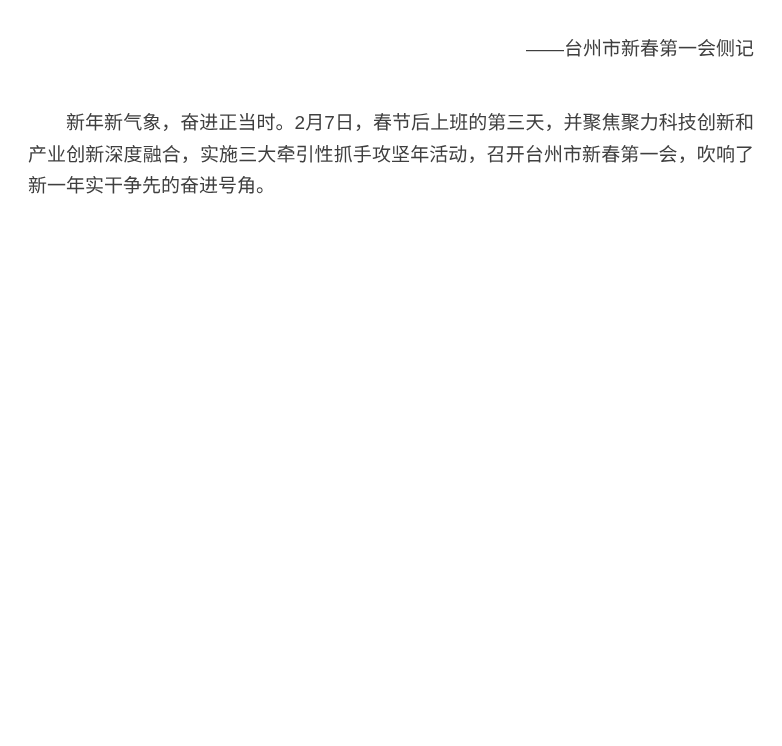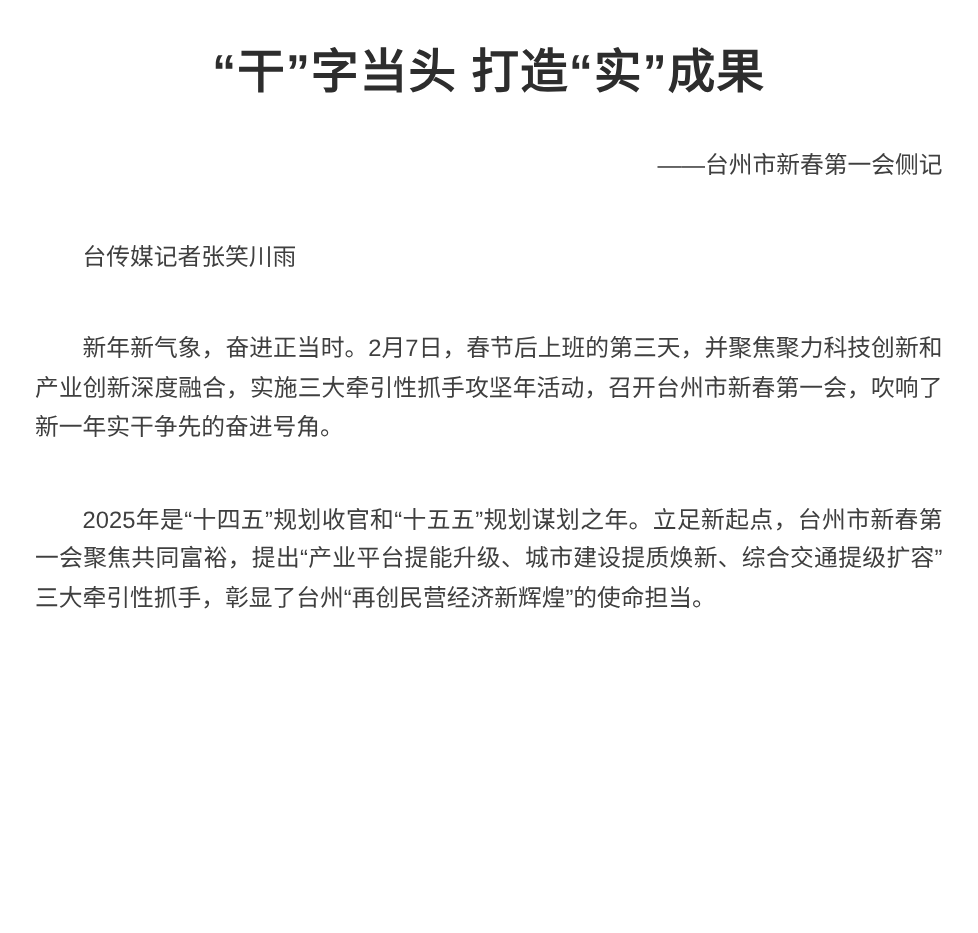--- a/index.html
+++ b/index.html
@@ -43,23 +43,20 @@
     line-height: 31.5px;
     text-indent: 2em;
     text-align: justify;
     color: #3f3f3f;
   }
 </style>
 </head>
 <body>
 
 <div class="article">
-  <h1 class="article-title">“干”字当头 打造“实”成果</h1>
 
   <div class="article-subtitle">——台州市新春第一会侧记</div>
 
-  <div class="article-byline">台传媒记者张笑川雨</div>
 
   <p class="article-paragraph">新年新气象，奋进正当时。2月7日，春节后上班的第三天，并聚焦聚力科技创新和产业创新深度融合，实施三大牵引性抓手攻坚年活动，召开台州市新春第一会，吹响了新一年实干争先的奋进号角。</p>
 
-  <p class="article-paragraph">2025年是“十四五”规划收官和“十五五”规划谋划之年。立足新起点，台州市新春第一会聚焦共同富裕，提出“产业平台提能升级、城市建设提质焕新、综合交通提级扩容”三大牵引性抓手，彰显了台州“再创民营经济新辉煌”的使命担当。</p>
 
 </div>
 
 </body></html>

